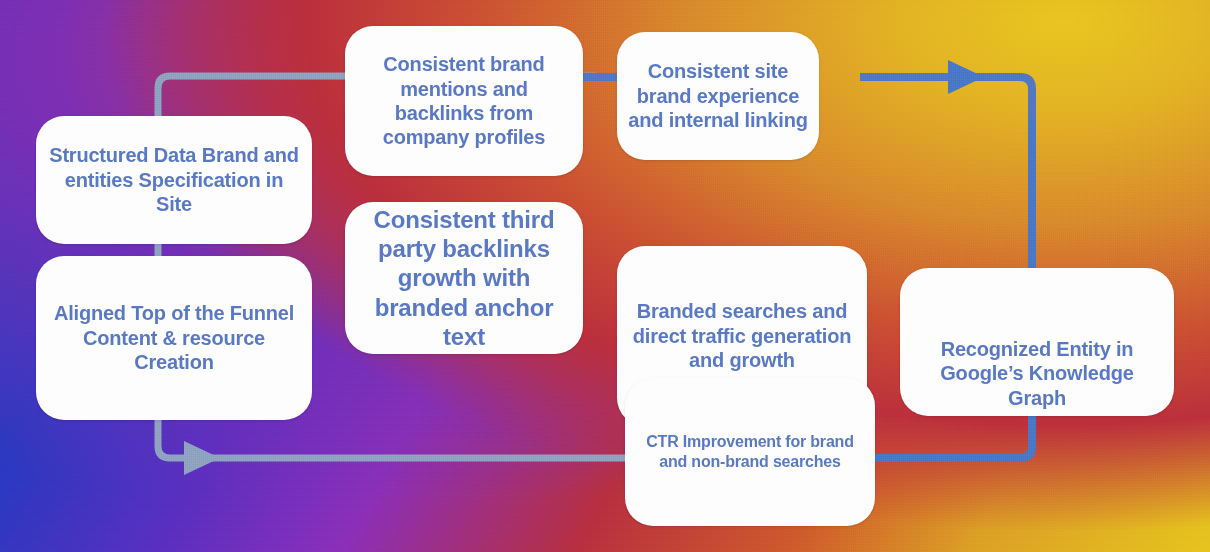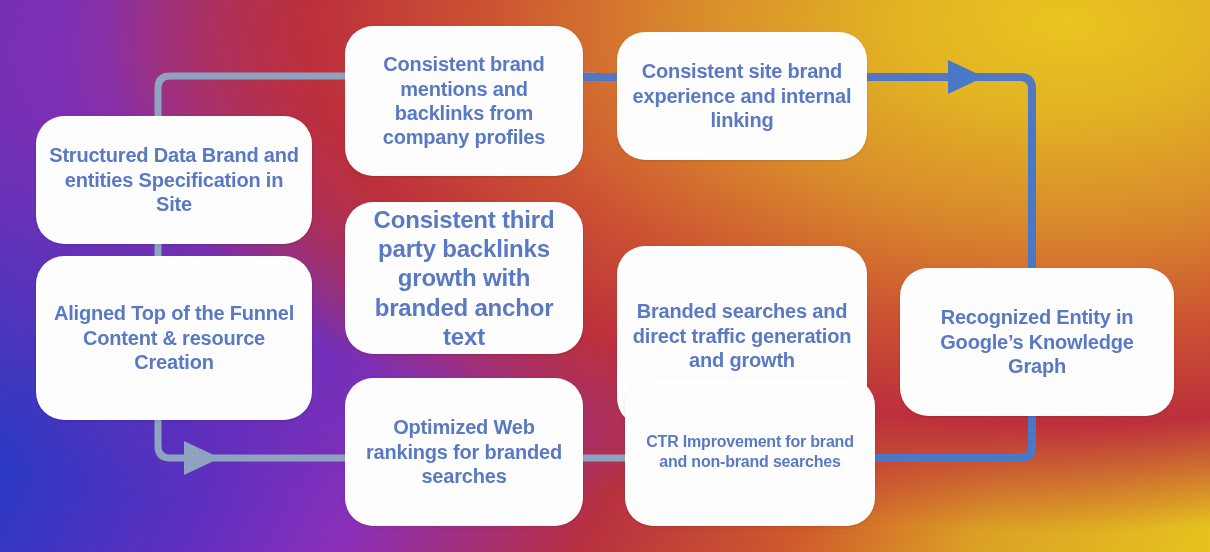--- a/index.html
+++ b/index.html
@@ -77,34 +77,31 @@
   </div>
 
   <div class="box" style="left:345px;top:26px;width:238px;height:150px;font-size:20px;">
     <span>Consistent brand mentions and backlinks from company profiles</span>
   </div>
 
   <div class="box" style="left:345px;top:202px;width:238px;height:152px;font-size:24px;">
     <span>Consistent third party backlinks growth with branded anchor text</span>
   </div>
 
-  <div class="box" style="left:345px;top:378px;width:238px;height:148px;font-size:20px;">
-    <span>Optimized Web rankings for branded searches</span>
-  </div>
 
-  <div class="box" style="left:617px;top:32px;width:250px;height:128px;font-size:20px;">
+  <div class="box" style="left:617px;top:32px;width:202px;height:128px;font-size:20px;">
     <span>Consistent site brand experience and internal linking</span>
   </div>
 
   <div class="box" style="left:617px;top:202px;width:250px;height:180px;font-size:20px;margin-top:44px;">
     <span>Branded searches and direct traffic generation and growth</span>
   </div>
 
   <div class="box" style="left:625px;top:378px;width:250px;height:148px;font-size:16px;">
     <span>CTR Improvement for brand and non-brand searches</span>
   </div>
 
 
-  <div class="box" style="left:900px;top:268px;width:274px;height:148px;font-size:20px;">
+  <div class="box" style="left:900px;top:268px;width:274px;height:148px;font-size:20px;align-items:flex-end;">
     <span>Recognized Entity in Google’s Knowledge Graph</span>
   </div>
 
 </div>
 
 </body></html>

